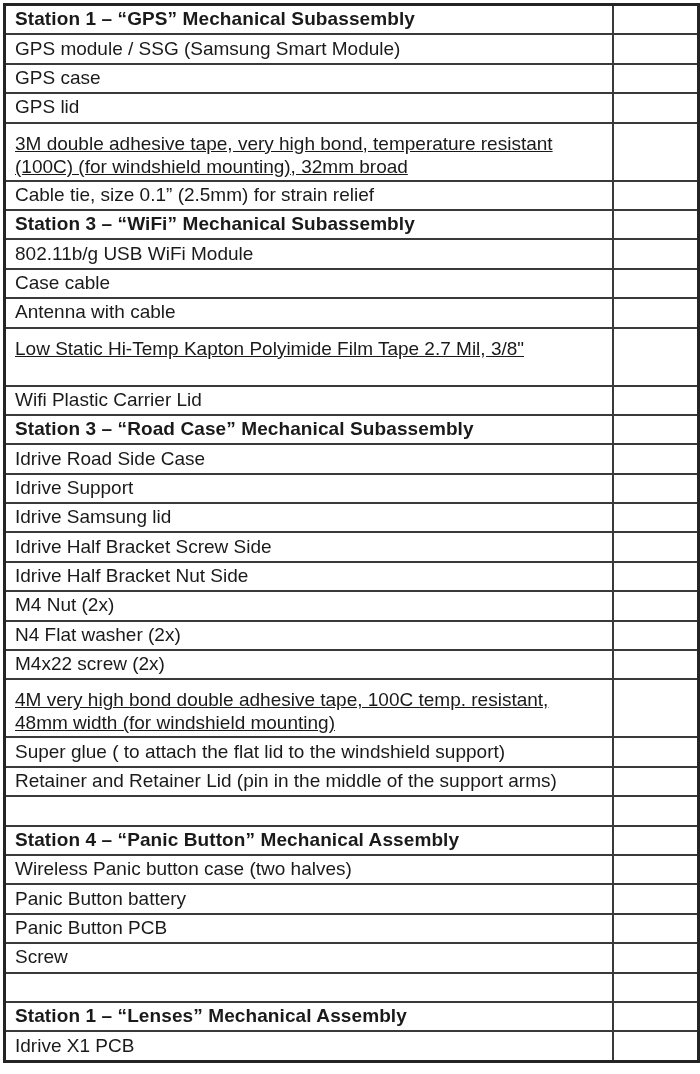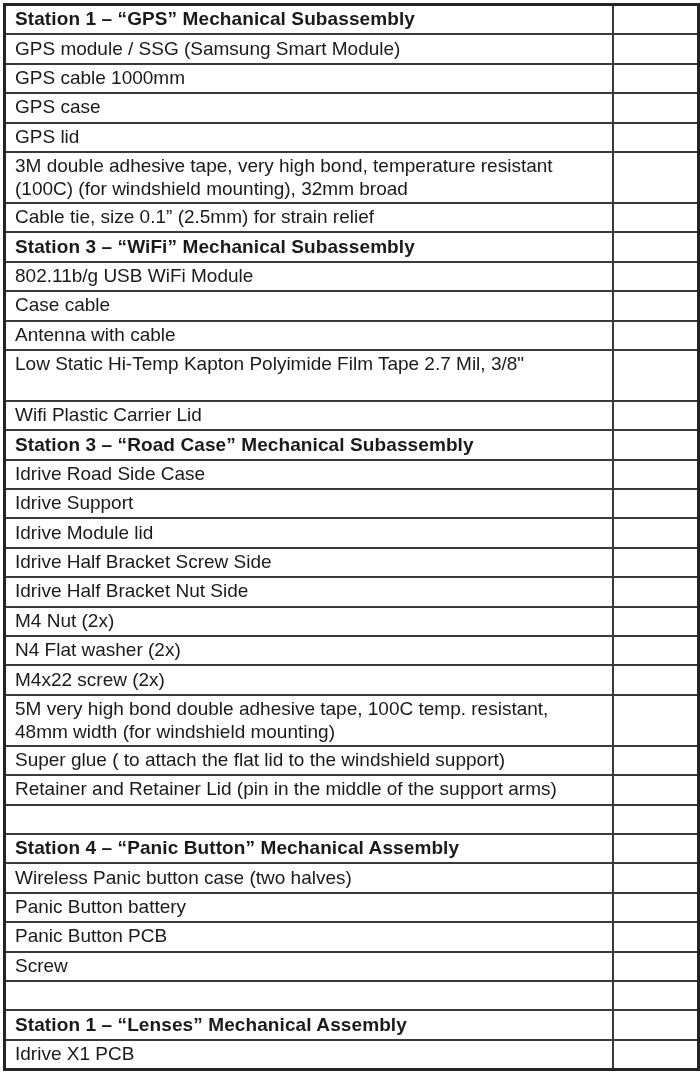--- a/index.html
+++ b/index.html
@@ -34,21 +34,22 @@
   }
   td {
     padding: 0 10px 0 9px;
     vertical-align: middle;
     overflow: hidden;
     height: 27.4px;
   }
   tr.tall td {
     height: 47px;
     vertical-align: top;
-    padding-top: 2px;
+    padding-top: 9px;
+    text-decoration: underline;
   }
   tr.header td.item {
     font-weight: bold;
     letter-spacing: 0.1px;
   }
   td.check {
     padding: 0;
   }
 </style>
 </head>
@@ -59,24 +60,20 @@
     <col style="width: 608px">
     <col style="width: 86px">
   </colgroup>
   <tbody>
       <tr class="header">
         <td class="item">Station 1 – “GPS” Mechanical Subassembly</td>
         <td class="check"></td>
       </tr>
       <tr class="">
         <td class="item">GPS module / SSG (Samsung Smart Module)</td>
-        <td class="check"></td>
-      </tr>
-      <tr class="">
-        <td class="item">GPS cable 1000mm</td>
         <td class="check"></td>
       </tr>
       <tr class="">
         <td class="item">GPS case</td>
         <td class="check"></td>
       </tr>
       <tr class="">
         <td class="item">GPS lid</td>
         <td class="check"></td>
       </tr>
@@ -118,21 +115,21 @@
       </tr>
       <tr class="">
         <td class="item">Idrive Road Side Case</td>
         <td class="check"></td>
       </tr>
       <tr class="">
         <td class="item">Idrive Support</td>
         <td class="check"></td>
       </tr>
       <tr class="">
-        <td class="item">Idrive Module lid</td>
+        <td class="item">Idrive Samsung lid</td>
         <td class="check"></td>
       </tr>
       <tr class="">
         <td class="item">Idrive Half Bracket Screw Side</td>
         <td class="check"></td>
       </tr>
       <tr class="">
         <td class="item">Idrive Half Bracket Nut Side</td>
         <td class="check"></td>
       </tr>
@@ -142,21 +139,21 @@
       </tr>
       <tr class="">
         <td class="item">N4 Flat washer (2x)</td>
         <td class="check"></td>
       </tr>
       <tr class="">
         <td class="item">M4x22 screw (2x)</td>
         <td class="check"></td>
       </tr>
       <tr class="tall">
-        <td class="item">5M very high bond double adhesive tape, 100C temp. resistant, 48mm width (for windshield mounting)</td>
+        <td class="item">4M very high bond double adhesive tape, 100C temp. resistant, 48mm width (for windshield mounting)</td>
         <td class="check"></td>
       </tr>
       <tr class="">
         <td class="item">Super glue ( to attach the flat lid to the windshield support)</td>
         <td class="check"></td>
       </tr>
       <tr class="">
         <td class="item">Retainer and Retainer Lid (pin in the middle of the support arms)</td>
         <td class="check"></td>
       </tr>

